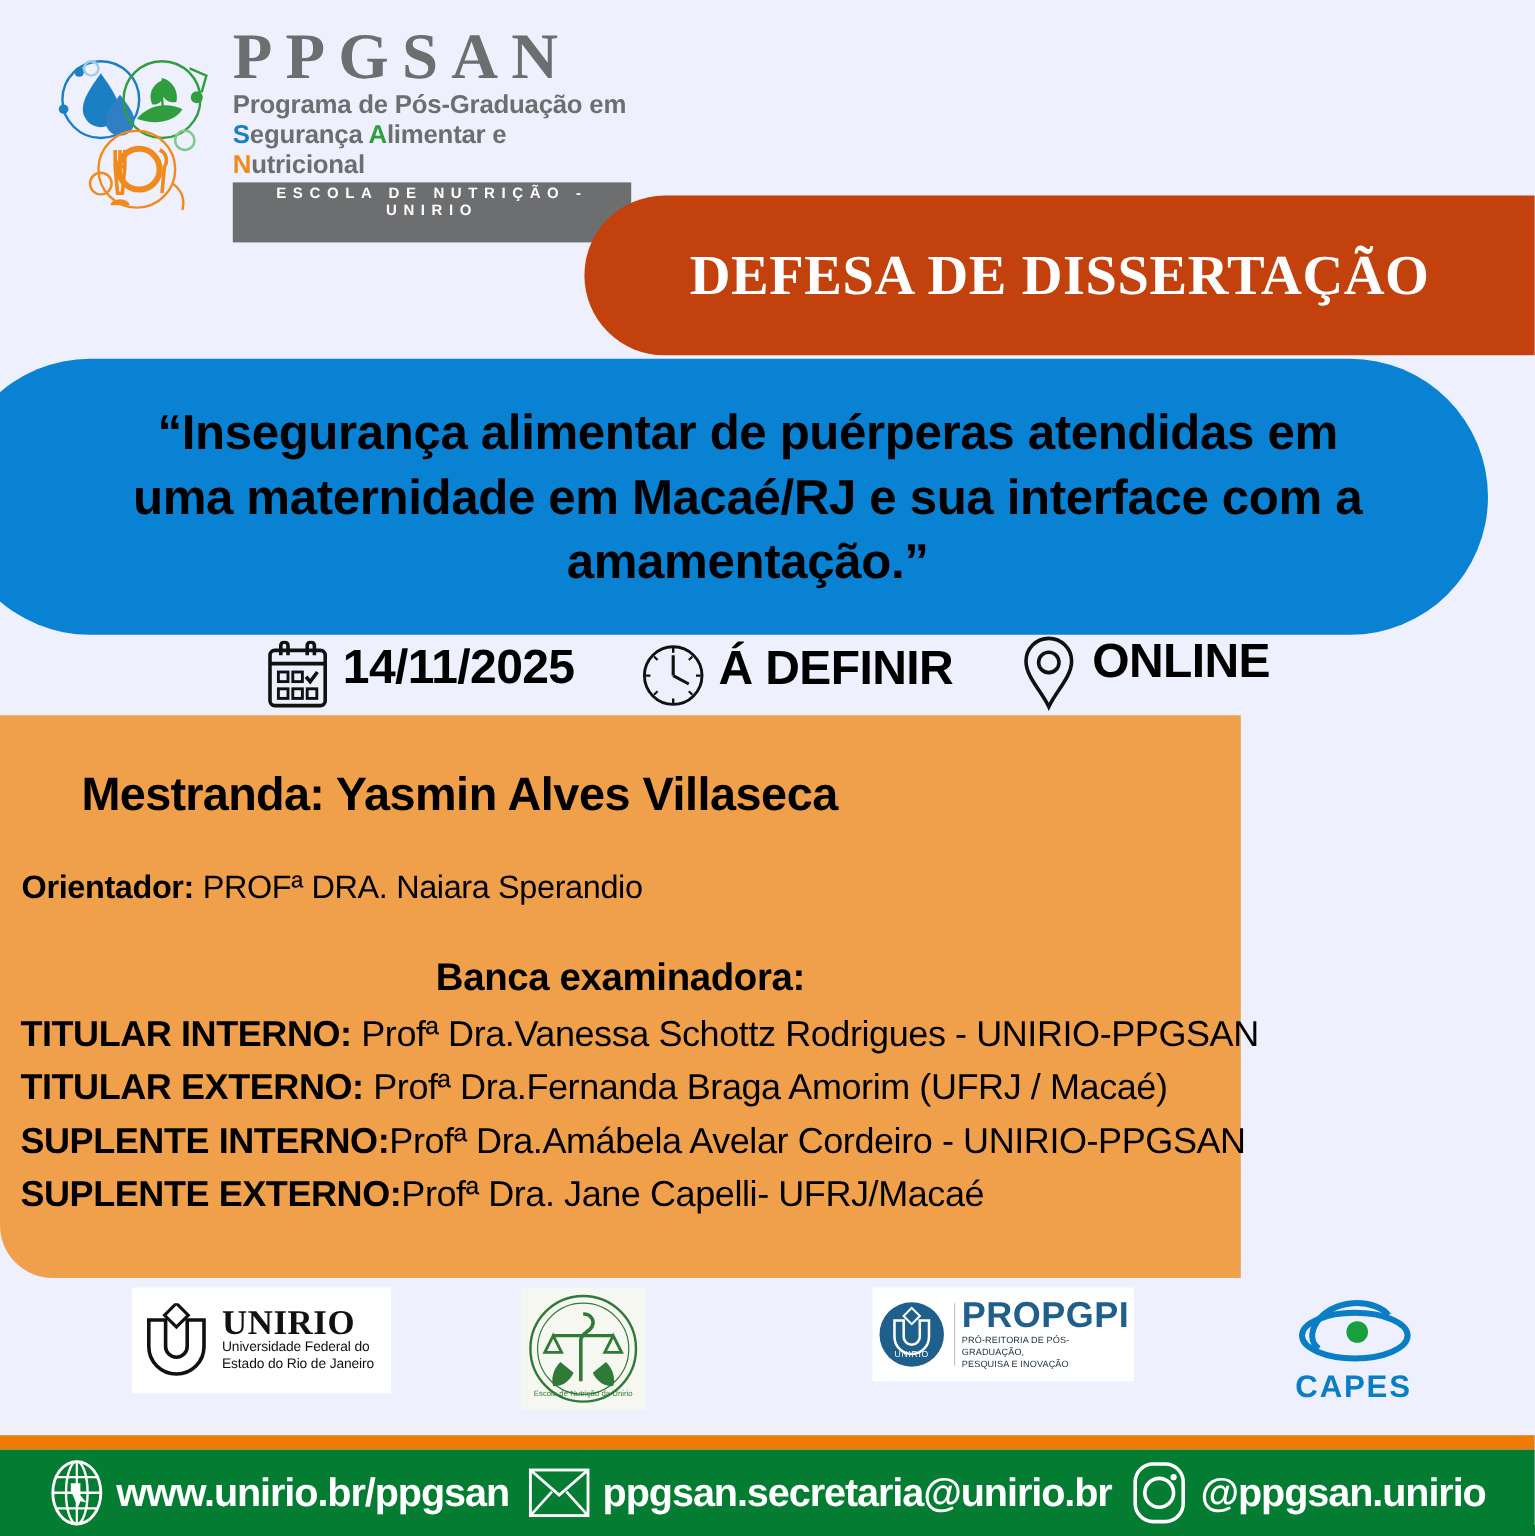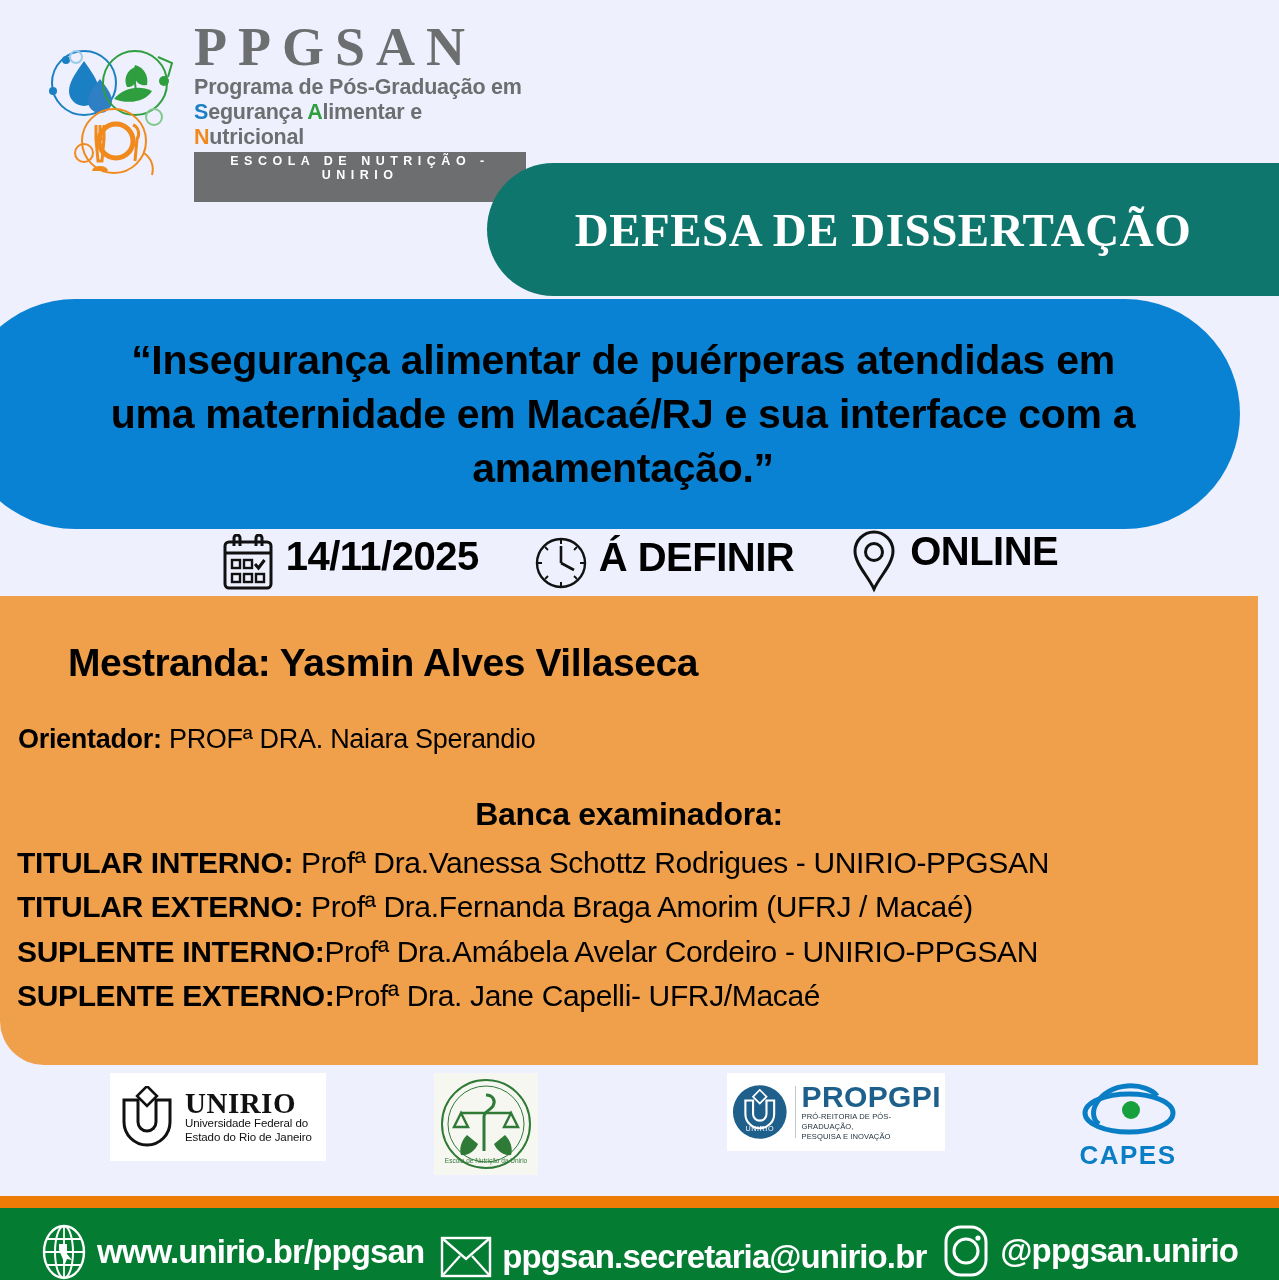--- a/index.html
+++ b/index.html
@@ -40,21 +40,21 @@
   .logo-strip{
     background:#6d6e70; color:#ffffff;
     font-size:12.5px; font-weight:700; letter-spacing:5.5px;
     text-align:center; padding:2px 4px 20px; margin-top:3px;
   }
 
   
   .green-pill{
     position:absolute; left:487px; top:163px;
     width:792px; height:133px;
-    background:#0f766e;
+    background:#c2410c;
     border-radius:72px 0 0 72px;
     display:flex; align-items:center; justify-content:center;
     padding-right:0;
   }
   .green-pill-text{
     font-family:"Liberation Serif", serif;
     font-weight:700; font-size:47px; color:#ffffff;
     letter-spacing:0.5px; white-space:nowrap;
   }
 
@@ -84,21 +84,21 @@
   .info-item + .info-item{ margin-left:55px; }
   .info-text{
     font-size:40px; font-weight:700; color:#000;
     letter-spacing:-0.5px; white-space:nowrap;
   }
   .ico{ display:block; }
 
   
   .orange-panel{
     position:absolute; left:0; top:596px;
-    width:1258px; height:469px;
+    width:1034px; height:469px;
     background:#f0a04b;
     border-radius:0 0 0 44px;
   }
   .mestranda{
     position:absolute; left:68px; top:45px;
     font-size:39px; font-weight:700; color:#000; white-space:nowrap;
     letter-spacing:-0.4px;
   }
   .mestranda .lbl{ letter-spacing:-0.6px; }
   .orientador{
@@ -146,21 +146,21 @@
 
   .sp-capes{ left:1068px; width:120px; height:104px;
              display:flex; flex-direction:column; align-items:center; justify-content:center;}
   .capes-word{ font-size:26px; font-weight:700; color:#0a7ec4; letter-spacing:1.5px;
                margin-top:-2px;}
 
   
   .footer-strip{ position:absolute; left:0; top:1196px; width:1279px; height:12px;
                  background:#ee7b06; }
   .footer-bar{ position:absolute; left:0; top:1208px; width:1279px; height:72px;
-               background:#047c32; display:flex; align-items:flex-end;
+               background:#047c32; display:flex; align-items:center;
                justify-content:center; }
   .f-item{ display:flex; align-items:center; gap:10px; }
   .f-item + .f-item{ margin-left:16px; }
   .f-text{ color:#ffffff; font-size:33px; font-weight:700; letter-spacing:-0.9px;
            white-space:nowrap; }
 </style>
 </head>
 <body>
 
 <div id="poster">

